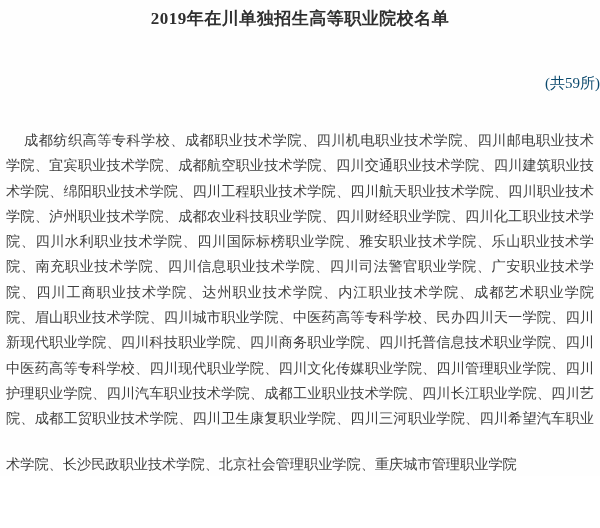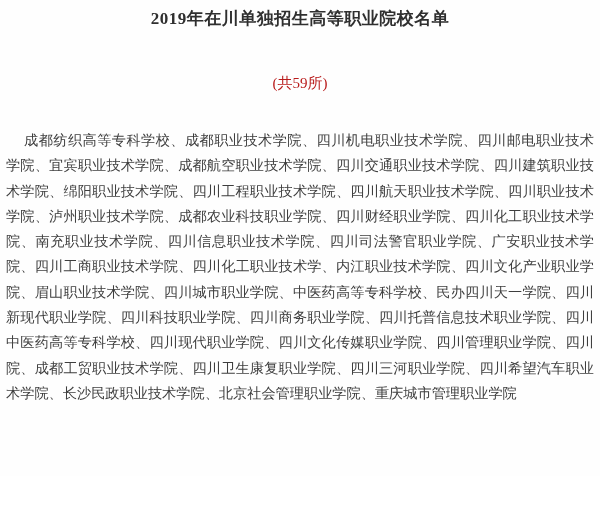--- a/index.html
+++ b/index.html
@@ -26,25 +26,25 @@
     font-size: 17px;
     font-weight: 600;
     color: #2f2f2f;
     letter-spacing: 0.5px;
   }
   .subtitle {
     position: absolute;
     top: 74px;
     left: 0;
     width: 100%;
-    text-align: center;
+    text-align: right;
     font-family: "Liberation Serif", serif;
     font-size: 15px;
     font-weight: 500;
-    color: #b91c1c;
+    color: #0c4a6e;
   }
   .body-paragraph {
     position: absolute;
     top: 128px;
     left: 6px;
     width: 588px;
     font-size: 14.2px;
     color: #3e3e3e;
   }
   .body-line {
@@ -52,20 +52,21 @@
     line-height: 25.3px;
     text-align: justify;
     text-align-last: justify;
     overflow: hidden;
   }
   .body-line.first {
     text-indent: 18px;
   }
   .body-line.last {
     text-align-last: left;
+    margin-top: 20px;
   }
   .pmark {
     position: absolute;
     top: 500px;
     right: 11px;
     font-size: 13px;
     line-height: 16px;
     color: #8f8f8f;
     font-family: "DejaVu Sans", sans-serif;
   }
@@ -76,23 +77,25 @@
 <div class="page">
   <h1 class="title">2019年在川单独招生高等职业院校名单</h1>
 
   <div class="subtitle">(共59所)</div>
 
   <div class="body-paragraph" id="body-lines">
       <div class="body-line first">成都纺织高等专科学校、成都职业技术学院、四川机电职业技术学院、四川邮电职业技术</div>
       <div class="body-line">学院、宜宾职业技术学院、成都航空职业技术学院、四川交通职业技术学院、四川建筑职业技</div>
       <div class="body-line">术学院、绵阳职业技术学院、四川工程职业技术学院、四川航天职业技术学院、四川职业技术</div>
       <div class="body-line">学院、泸州职业技术学院、成都农业科技职业学院、四川财经职业学院、四川化工职业技术学</div>
+      <div class="body-line">院、四川水利职业技术学院、四川国际标榜职业学院、雅安职业技术学院、乐山职业技术学</div>
       <div class="body-line">院、南充职业技术学院、四川信息职业技术学院、四川司法警官职业学院、广安职业技术学</div>
-      <div class="body-line">院、四川工商职业技术学院、四川化工职业技术学、内江职业技术学院、四川文化产业职业学</div>
+      <div class="body-line">院、四川工商职业技术学院、达州职业技术学院、内江职业技术学院、成都艺术职业学院</div>
       <div class="body-line">院、眉山职业技术学院、四川城市职业学院、中医药高等专科学校、民办四川天一学院、四川华</div>
       <div class="body-line">新现代职业学院、四川科技职业学院、四川商务职业学院、四川托普信息技术职业学院、四川</div>
       <div class="body-line">中医药高等专科学校、四川现代职业学院、四川文化传媒职业学院、四川管理职业学院、四川</div>
+      <div class="body-line">护理职业学院、四川汽车职业技术学院、成都工业职业技术学院、四川长江职业学院、四川艺</div>
       <div class="body-line">院、成都工贸职业技术学院、四川卫生康复职业学院、四川三河职业学院、四川希望汽车职业</div>
       <div class="body-line last">术学院、长沙民政职业技术学院、北京社会管理职业学院、重庆城市管理职业学院</div>
     </div>
 
   <span class="pmark">↵</span>
 </div>
 
 </body></html>

